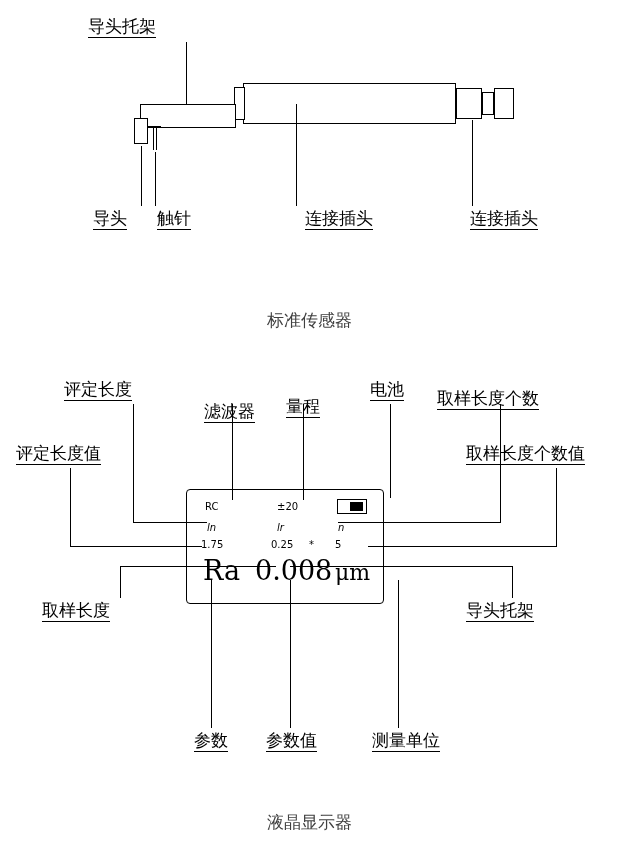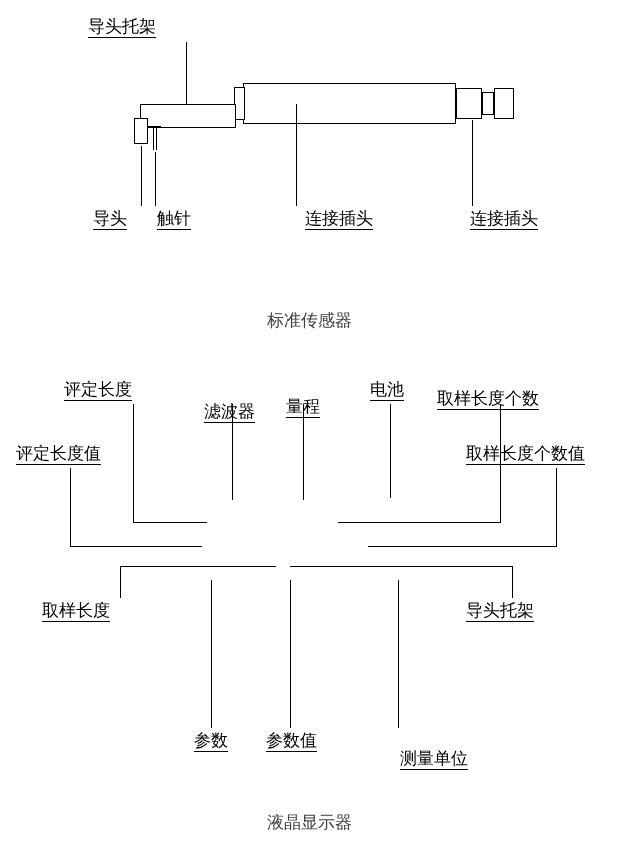--- a/index.html
+++ b/index.html
@@ -128,20 +128,41 @@
 
   <div class="lbl u" style="left:64px; top:379px;">评定长度</div>
   <div class="lbl u" style="left:204px; top:401px;">滤波器</div>
   <div class="lbl u" style="left:286px; top:396px;">量程</div>
   <div class="lbl u" style="left:370px; top:379px;">电池</div>
   <div class="lbl u" style="left:437px; top:379px;margin-top:9px;">取样长度个数</div>
 
   <div class="lbl u" style="left:16px; top:443px;">评定长度值</div>
   <div class="lbl u" style="left:466px; top:443px;text-align:center;">取样长度个数值</div>
 
+  <div id="lcd" style="left:186px; top:489px; width:198px; height:115px;">
+    <div class="small" style="left:18px; top:11px;">RC</div>
+    <div class="small" style="left:90px; top:11px;">±20</div>
+
+    <div id="battery" style="left:150px; top:9px; width:30px; height:15px;">
+      <div id="battery-fill" style="left:12px; top:2px; width:13px; height:9px;"></div>
+    </div>
+
+    <div class="italicsym" style="left:20px; top:32px;">ln</div>
+    <div class="italicsym" style="left:90px; top:32px;">lr</div>
+    <div class="italicsym" style="left:151px; top:32px;">n</div>
+
+    <div class="small" style="left:14px; top:49px;">1.75</div>
+    <div class="small" style="left:84px; top:49px;">0.25</div>
+    <div class="small" style="left:122px; top:49px;">*</div>
+    <div class="small" style="left:148px; top:49px;">5</div>
+
+    <div class="main" style="left:16px; top:66px;">Ra</div>
+    <div class="main" style="left:68px; top:66px;">0.008</div>
+    <div class="main" style="left:148px; top:68px; font-size:22px;">μm</div>
+  </div>
 
   <div class="ln lnv" style="left:232px; top:404px; height:96px;"></div>
 
   <div class="ln lnv" style="left:303px; top:404px; height:96px;"></div>
 
   <div class="ln lnv" style="left:390px; top:404px; height:94px;"></div>
 
   <div class="ln lnv" style="left:500px; top:404px; height:118px;"></div>
   <div class="ln lnh" style="left:338px; top:522px; width:163px;"></div>
 
@@ -157,21 +178,21 @@
   <div class="lbl u" style="left:42px; top:600px;">取样长度</div>
   <div class="ln lnv" style="left:120px; top:566px; height:32px;"></div>
   <div class="ln lnh" style="left:120px; top:566px; width:156px;"></div>
 
   <div class="lbl u" style="left:466px; top:600px;">导头托架</div>
   <div class="ln lnv" style="left:512px; top:566px; height:32px;"></div>
   <div class="ln lnh" style="left:290px; top:566px; width:223px;"></div>
 
   <div class="lbl u" style="left:194px; top:730px;">参数</div>
   <div class="lbl u" style="left:266px; top:730px;">参数值</div>
-  <div class="lbl u" style="left:372px; top:748px;margin-left:28px;">测量单位</div>
+  <div class="lbl u" style="left:372px; top:730px;">测量单位</div>
 
   <div class="ln lnv" style="left:211px; top:580px; height:148px;"></div>
   <div class="ln lnv" style="left:290px; top:580px; height:148px;"></div>
   <div class="ln lnv" style="left:398px; top:580px; height:148px;"></div>
 
   <div class="cap" style="left:267px; top:812px;">液晶显示器</div>
 
 </div>
 
 </body></html>

